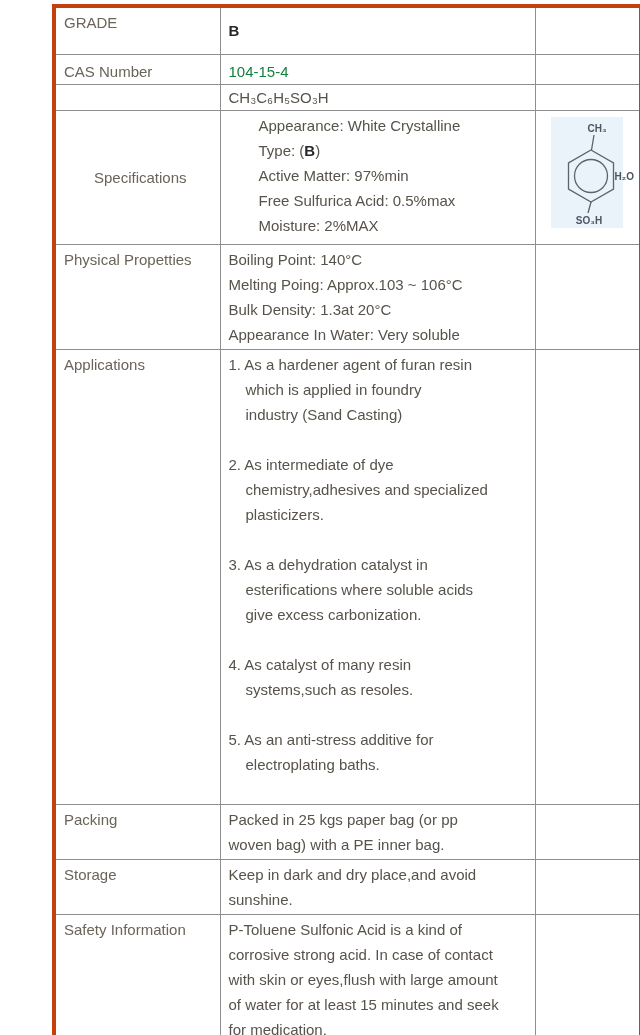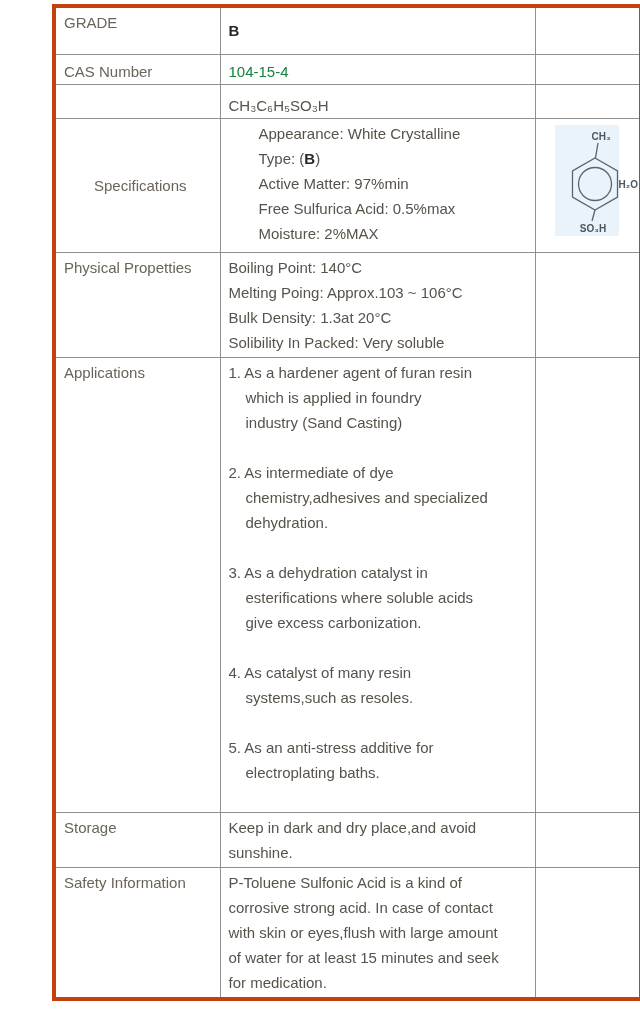--- a/index.html
+++ b/index.html
@@ -25,36 +25,36 @@
     box-sizing:border-box;
     padding:2px 8px;
     font-size:15px;
     line-height:25px;
     color:#57524a;
     vertical-align:top;
     overflow:hidden;
   }
   .r-grade td{height:48px;}
   .r-cas td{height:25px;padding-top:4px;padding-bottom:0;}
-  .r-formula td{height:26px;padding-top:8px;padding-bottom:0;}
+  .r-formula td{height:26px;padding-top:0;padding-bottom:0;}
   .r-specs td{height:127px;padding-left:38px;}
   .r-physical td{height:101px;}
   .r-apps td{height:450px;}
   .r-packing td{height:52px;}
   .r-storage td{height:51px;}
   .r-safety td{height:124px;}
   .lbl{color:#6a6459;}
   .mid{vertical-align:middle;}
   .strong{color:#262626;font-weight:bold;}
   .dark{color:#15803d;}
   .line{white-space:nowrap;}
   .app-item{margin-bottom:25px;}
   .app-line.cont{padding-left:17px;}
   .chem-wrap{
-    width:64px;height:111px;
+    width:72px;height:111px;
     margin:6px auto 16px auto;
     background:#e9f3f9;
   }
   .chem-wrap svg{display:block;}
   .chem-text{
     font-family:"Liberation Sans","DejaVu Sans",sans-serif;
     font-size:10px;
     fill:#4a5663;
     font-weight:bold;
   }
@@ -112,55 +112,63 @@
           </div>
         </td>
       </tr>
 
       <tr class="r-physical">
         <td class="lbl">Physical Propetties</td>
         <td>
           <div class="line">Boiling Point: 140°C</div>
           <div class="line">Melting Poing: Approx.103 ~ 106°C</div>
           <div class="line">Bulk Density: 1.3at 20°C</div>
-          <div class="line">Solibility In Packed: Very soluble</div>
+          <div class="line">Appearance In Water: Very soluble</div>
         </td>
         <td></td>
       </tr>
 
       <tr class="r-apps">
         <td class="lbl">Applications</td>
         <td>
           <div class="app-item">
             <div class="app-line">1. As a hardener agent of furan resin</div>
             <div class="app-line cont">which is applied in foundry</div>
             <div class="app-line cont">industry (Sand Casting)</div>
           </div>
           <div class="app-item">
             <div class="app-line">2. As intermediate of dye</div>
             <div class="app-line cont">chemistry,adhesives and specialized</div>
-            <div class="app-line cont">dehydration.</div>
+            <div class="app-line cont">plasticizers.</div>
           </div>
           <div class="app-item">
             <div class="app-line">3. As a dehydration catalyst in</div>
             <div class="app-line cont">esterifications where soluble acids</div>
             <div class="app-line cont">give excess carbonization.</div>
           </div>
           <div class="app-item">
             <div class="app-line">4. As catalyst of many resin</div>
             <div class="app-line cont">systems,such as resoles.</div>
           </div>
           <div class="app-item">
             <div class="app-line">5. As an anti-stress additive for</div>
             <div class="app-line cont">electroplating baths.</div>
           </div>
         </td>
         <td></td>
       </tr>
 
+      <tr class="r-packing">
+        <td class="lbl">Packing</td>
+        <td>
+          <div class="line">Packed in 25 kgs paper bag (or pp</div>
+          <div class="line">woven bag) with a PE inner bag.</div>
+        </td>
+        <td></td>
+      </tr>
 
       <tr class="r-storage">
         <td class="lbl">Storage</td>
         <td>
           <div class="line">Keep in dark and dry place,and avoid</div>
           <div class="line">sunshine.</div>
         </td>
         <td></td>
       </tr>
 

